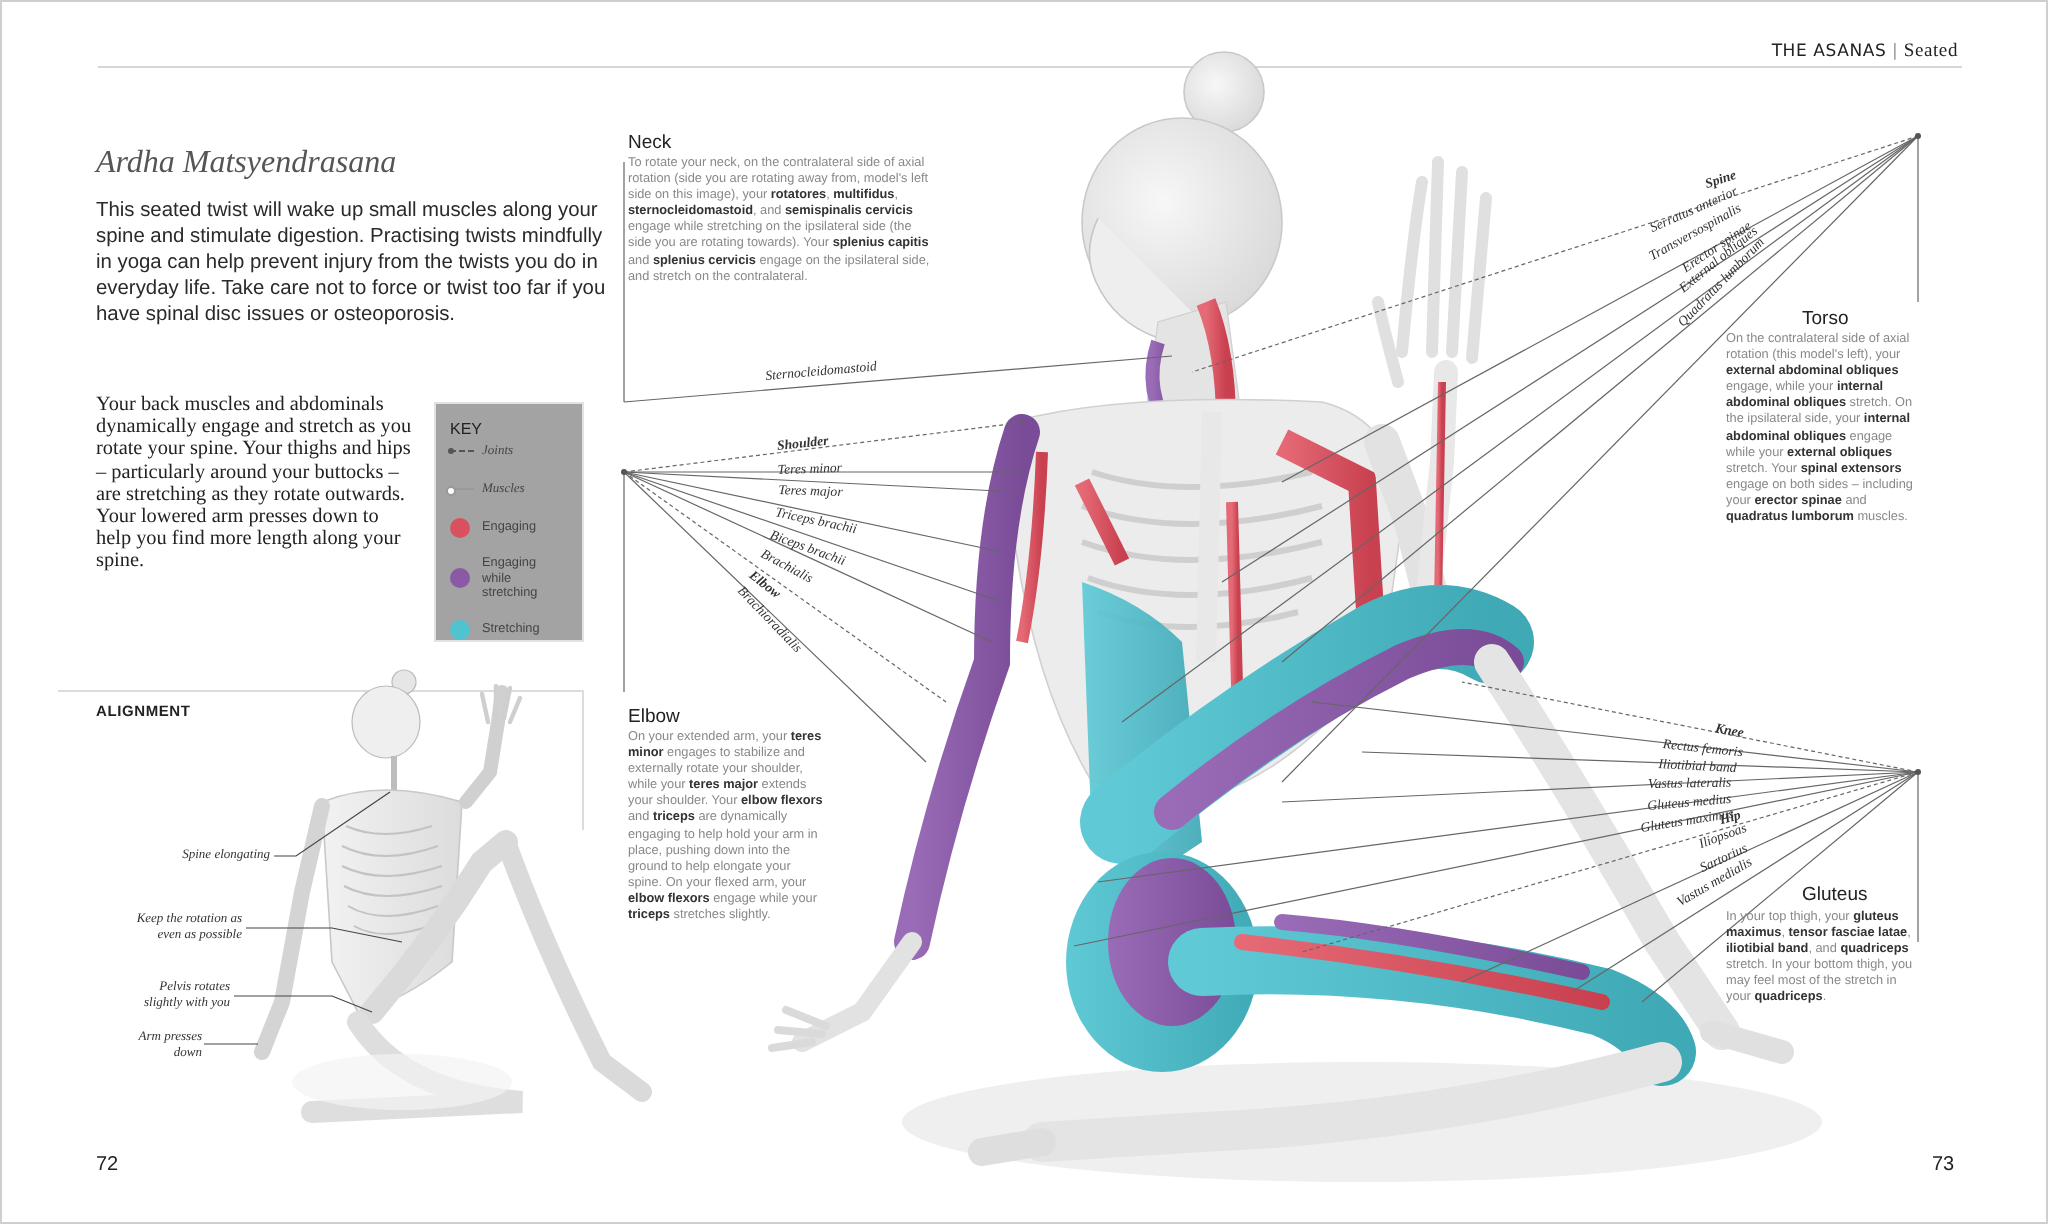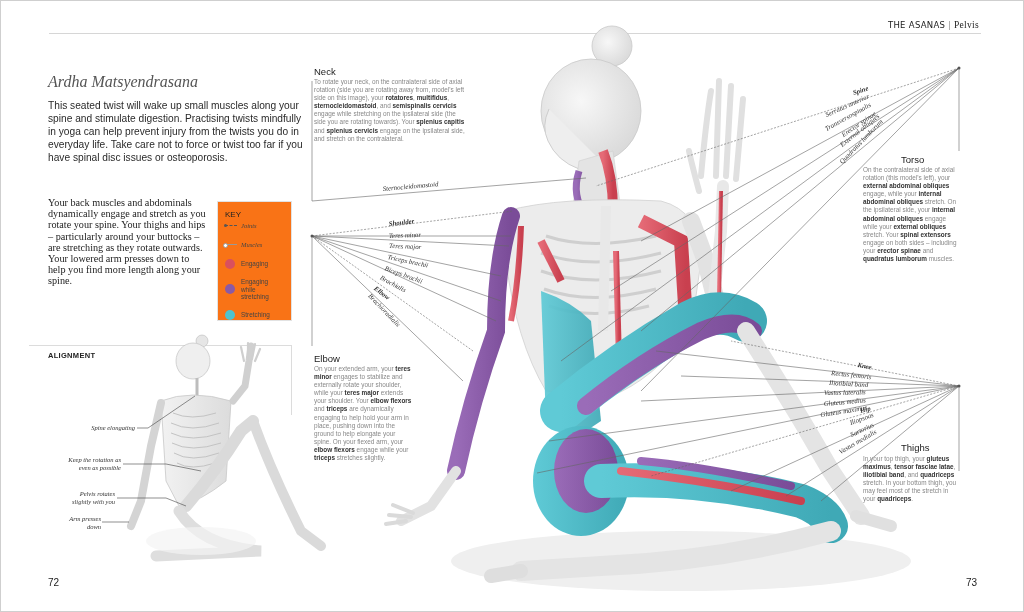--- a/index.html
+++ b/index.html
@@ -15,21 +15,21 @@
   .running-head .sep { color: #999; margin: 0 3px; }
   .running-head .sub { font-family: "Liberation Serif", serif; font-size: 9.5px; }
 
   .title { left: 47px; top: 40px; font-family: "DejaVu Sans", sans-serif; font-size: 29px; letter-spacing: 0.5px; color: #1b1b1b; font-weight: normal; }
   .subtitle { left: 47px; top: 72px; font-family: "Liberation Serif", serif; font-style: italic; font-size: 16px; color: #555; }
   .intro { left: 47px; top: 98px; width: 260px; font-size: 10.2px; line-height: 13px; color: #2a2a2a; }
   .h2 { left: 47px; top: 174px; font-family: "DejaVu Sans", sans-serif; font-size: 16px; color: #1b1b1b; letter-spacing: 0.2px; }
   .bigpic { left: 47px; top: 196px; width: 160px; font-family: "Liberation Serif", serif; font-size: 10.2px; line-height: 11.2px; color: #222; }
 
   
-  .key { left: 216px; top: 200px; width: 75px; height: 120px; border: 1px solid #e2e2e2; background: #f97316; padding: 8px 7px; }
+  .key { left: 216px; top: 200px; width: 75px; height: 120px; border: 1px solid #e2e2e2; background: #a3a3a3; padding: 8px 7px; }
   .key .k-title { font-size: 8px; color: #222; margin-bottom: 3px; }
   .key .row { display: flex; align-items: center; font-size: 6.4px; color: #444; margin-bottom: 9px; line-height: 7.5px; }
   .key .row .ln { font-family: "Liberation Serif", serif; font-style: italic; font-size: 6.5px; margin-left: 4px; }
   .key .sw { width: 10px; height: 10px; border-radius: 50%; margin-right: 6px; flex-shrink: 0; }
   .key .dots { width: 12px; border-top: 1px dashed #555; position: relative; }
   .key .dots::before { content: ""; position: absolute; left: -1px; top: -2px; width: 3px; height: 3px; border-radius: 50%; background: #555; }
   .key .solid { width: 12px; border-top: 1px solid #999; position: relative; }
   .key .solid::before { content: ""; position: absolute; left: -2px; top: -2px; width: 3px; height: 3px; border-radius: 50%; border: 1px solid #999; background: #fff; }
 
   
@@ -52,21 +52,21 @@
 
   svg.overlay { position: absolute; left: 0; top: 0; }
 </style>
 </head>
 <body>
 
 <div class="page">
 
   <div class="hdr-rule"></div>
   <div class="running-head">
-    <span class="sec">THE ASANAS</span><span class="sep">|</span><span class="sub">Pelvis</span>
+    <span class="sec">THE ASANAS</span><span class="sep">|</span><span class="sub">Seated</span>
   </div>
 
   <div class="abs subtitle">Ardha Matsyendrasana</div>
   <p class="abs intro">This seated twist will wake up small muscles along your spine and stimulate digestion. Practising twists mindfully in yoga can help prevent injury from the twists you do in everyday life. Take care not to force or twist too far if you have spinal disc issues or osteoporosis.</p>
   <p class="abs bigpic">Your back muscles and abdominals dynamically engage and stretch as you rotate your spine. Your thighs and hips – particularly around your buttocks – are stretching as they rotate outwards. Your lowered arm presses down to help you find more length along your spine.</p>
 
   <div class="abs key">
     <div class="k-title">KEY</div>
     <div class="row" style="margin-bottom:11px;">
       <span class="dots"></span>
@@ -294,16 +294,16 @@
   <div class="lbl" style="left:830px; top:368px; transform: rotate(6deg);">Rectus femoris</div>
   <div class="lbl" style="left:828px; top:378px; transform: rotate(3deg);">Iliotibial band</div>
   <div class="lbl" style="left:823px; top:388px; transform: rotate(-1deg);">Vastus lateralis</div>
   <div class="lbl" style="left:823px; top:399px; transform: rotate(-5deg);">Gluteus medius</div>
   <div class="lbl" style="left:820px; top:410px; transform: rotate(-9deg);">Gluteus maximus</div>
   <div class="lbl b" style="left:860px; top:406px; transform: rotate(-15deg);">Hip</div>
   <div class="lbl" style="left:850px; top:418px; transform: rotate(-20deg);">Iliopsoas</div>
   <div class="lbl" style="left:851px; top:430px; transform: rotate(-25deg);">Sartorius</div>
   <div class="lbl" style="left:840px; top:447px; transform: rotate(-30deg);">Vastus medialis</div>
 
-  <div class="abs cb-title rt" style="left:900px; top:441px; width:56px;">Thighs</div>
+  <div class="abs cb-title rt" style="left:900px; top:441px; width:56px;">Gluteus</div>
   <div class="abs cb-body rt" style="left:862px; top:454px; width:95px;">In your top thigh, your <b>gluteus maximus</b>, <b>tensor fasciae latae</b>, <b>iliotibial band</b>, and <b>quadriceps</b> stretch. In your bottom thigh, you may feel most of the stretch in your <b>quadriceps</b>.</div>
 
 </div>
 
 </body></html>

